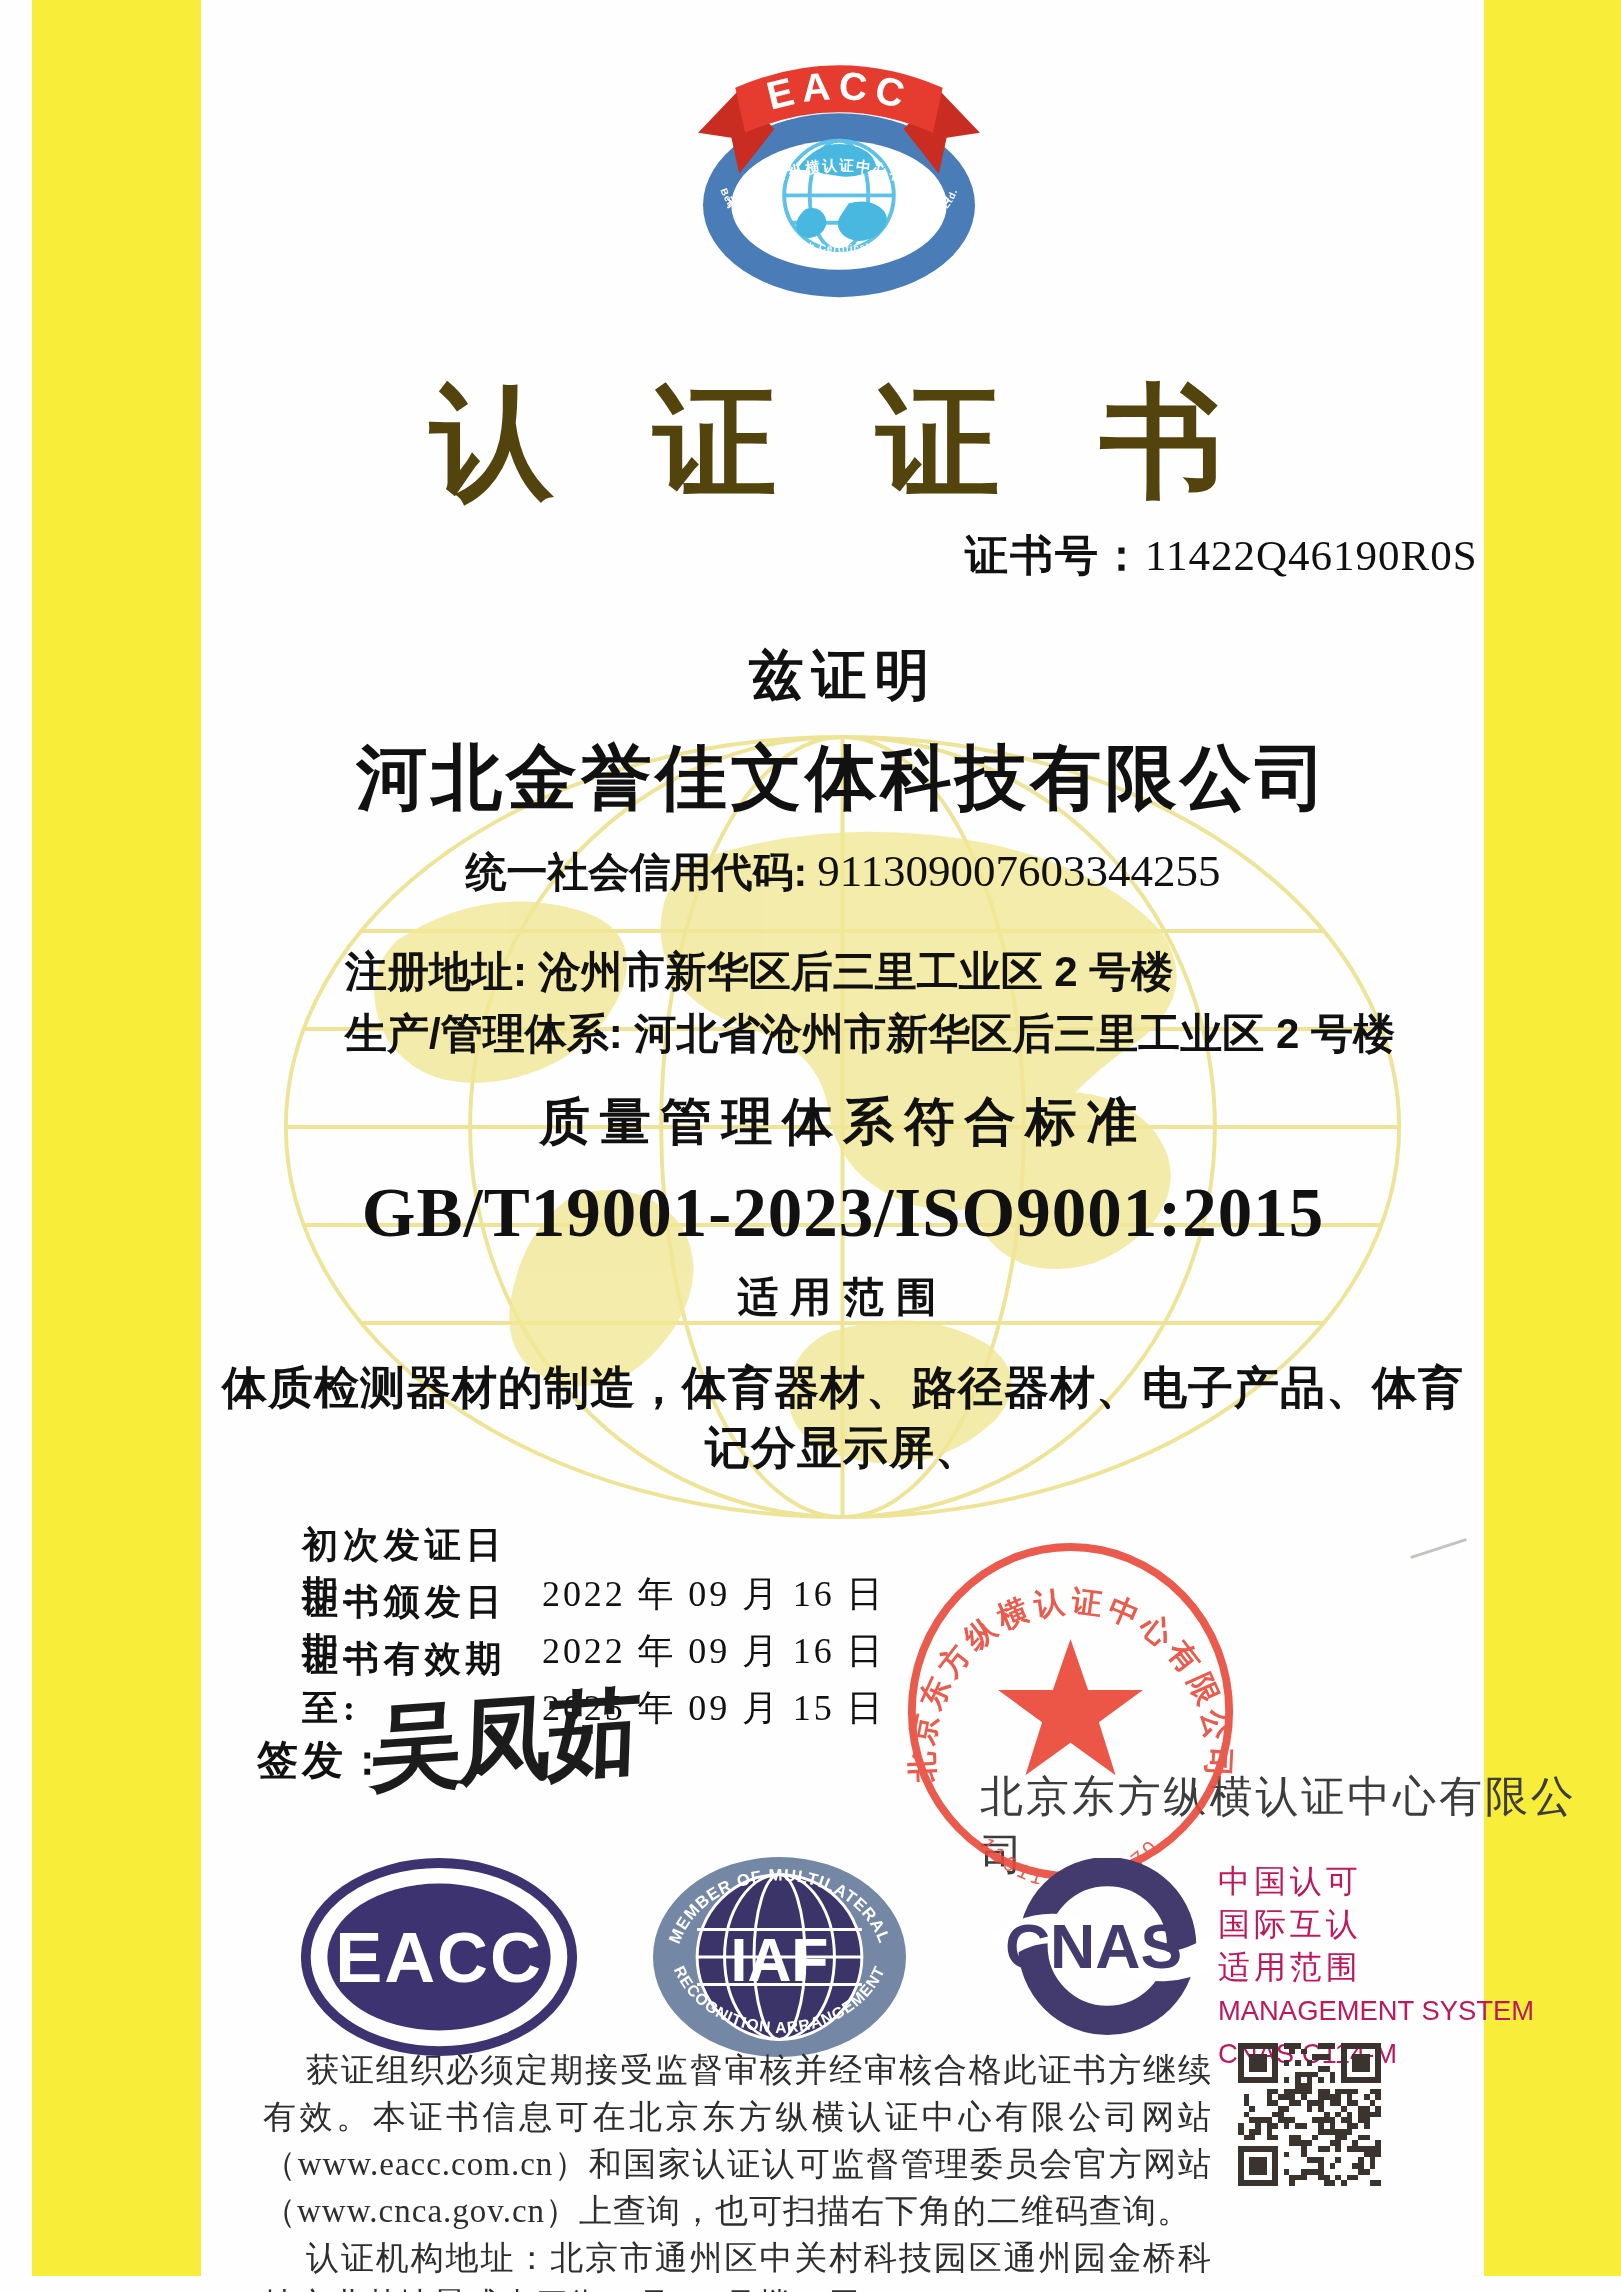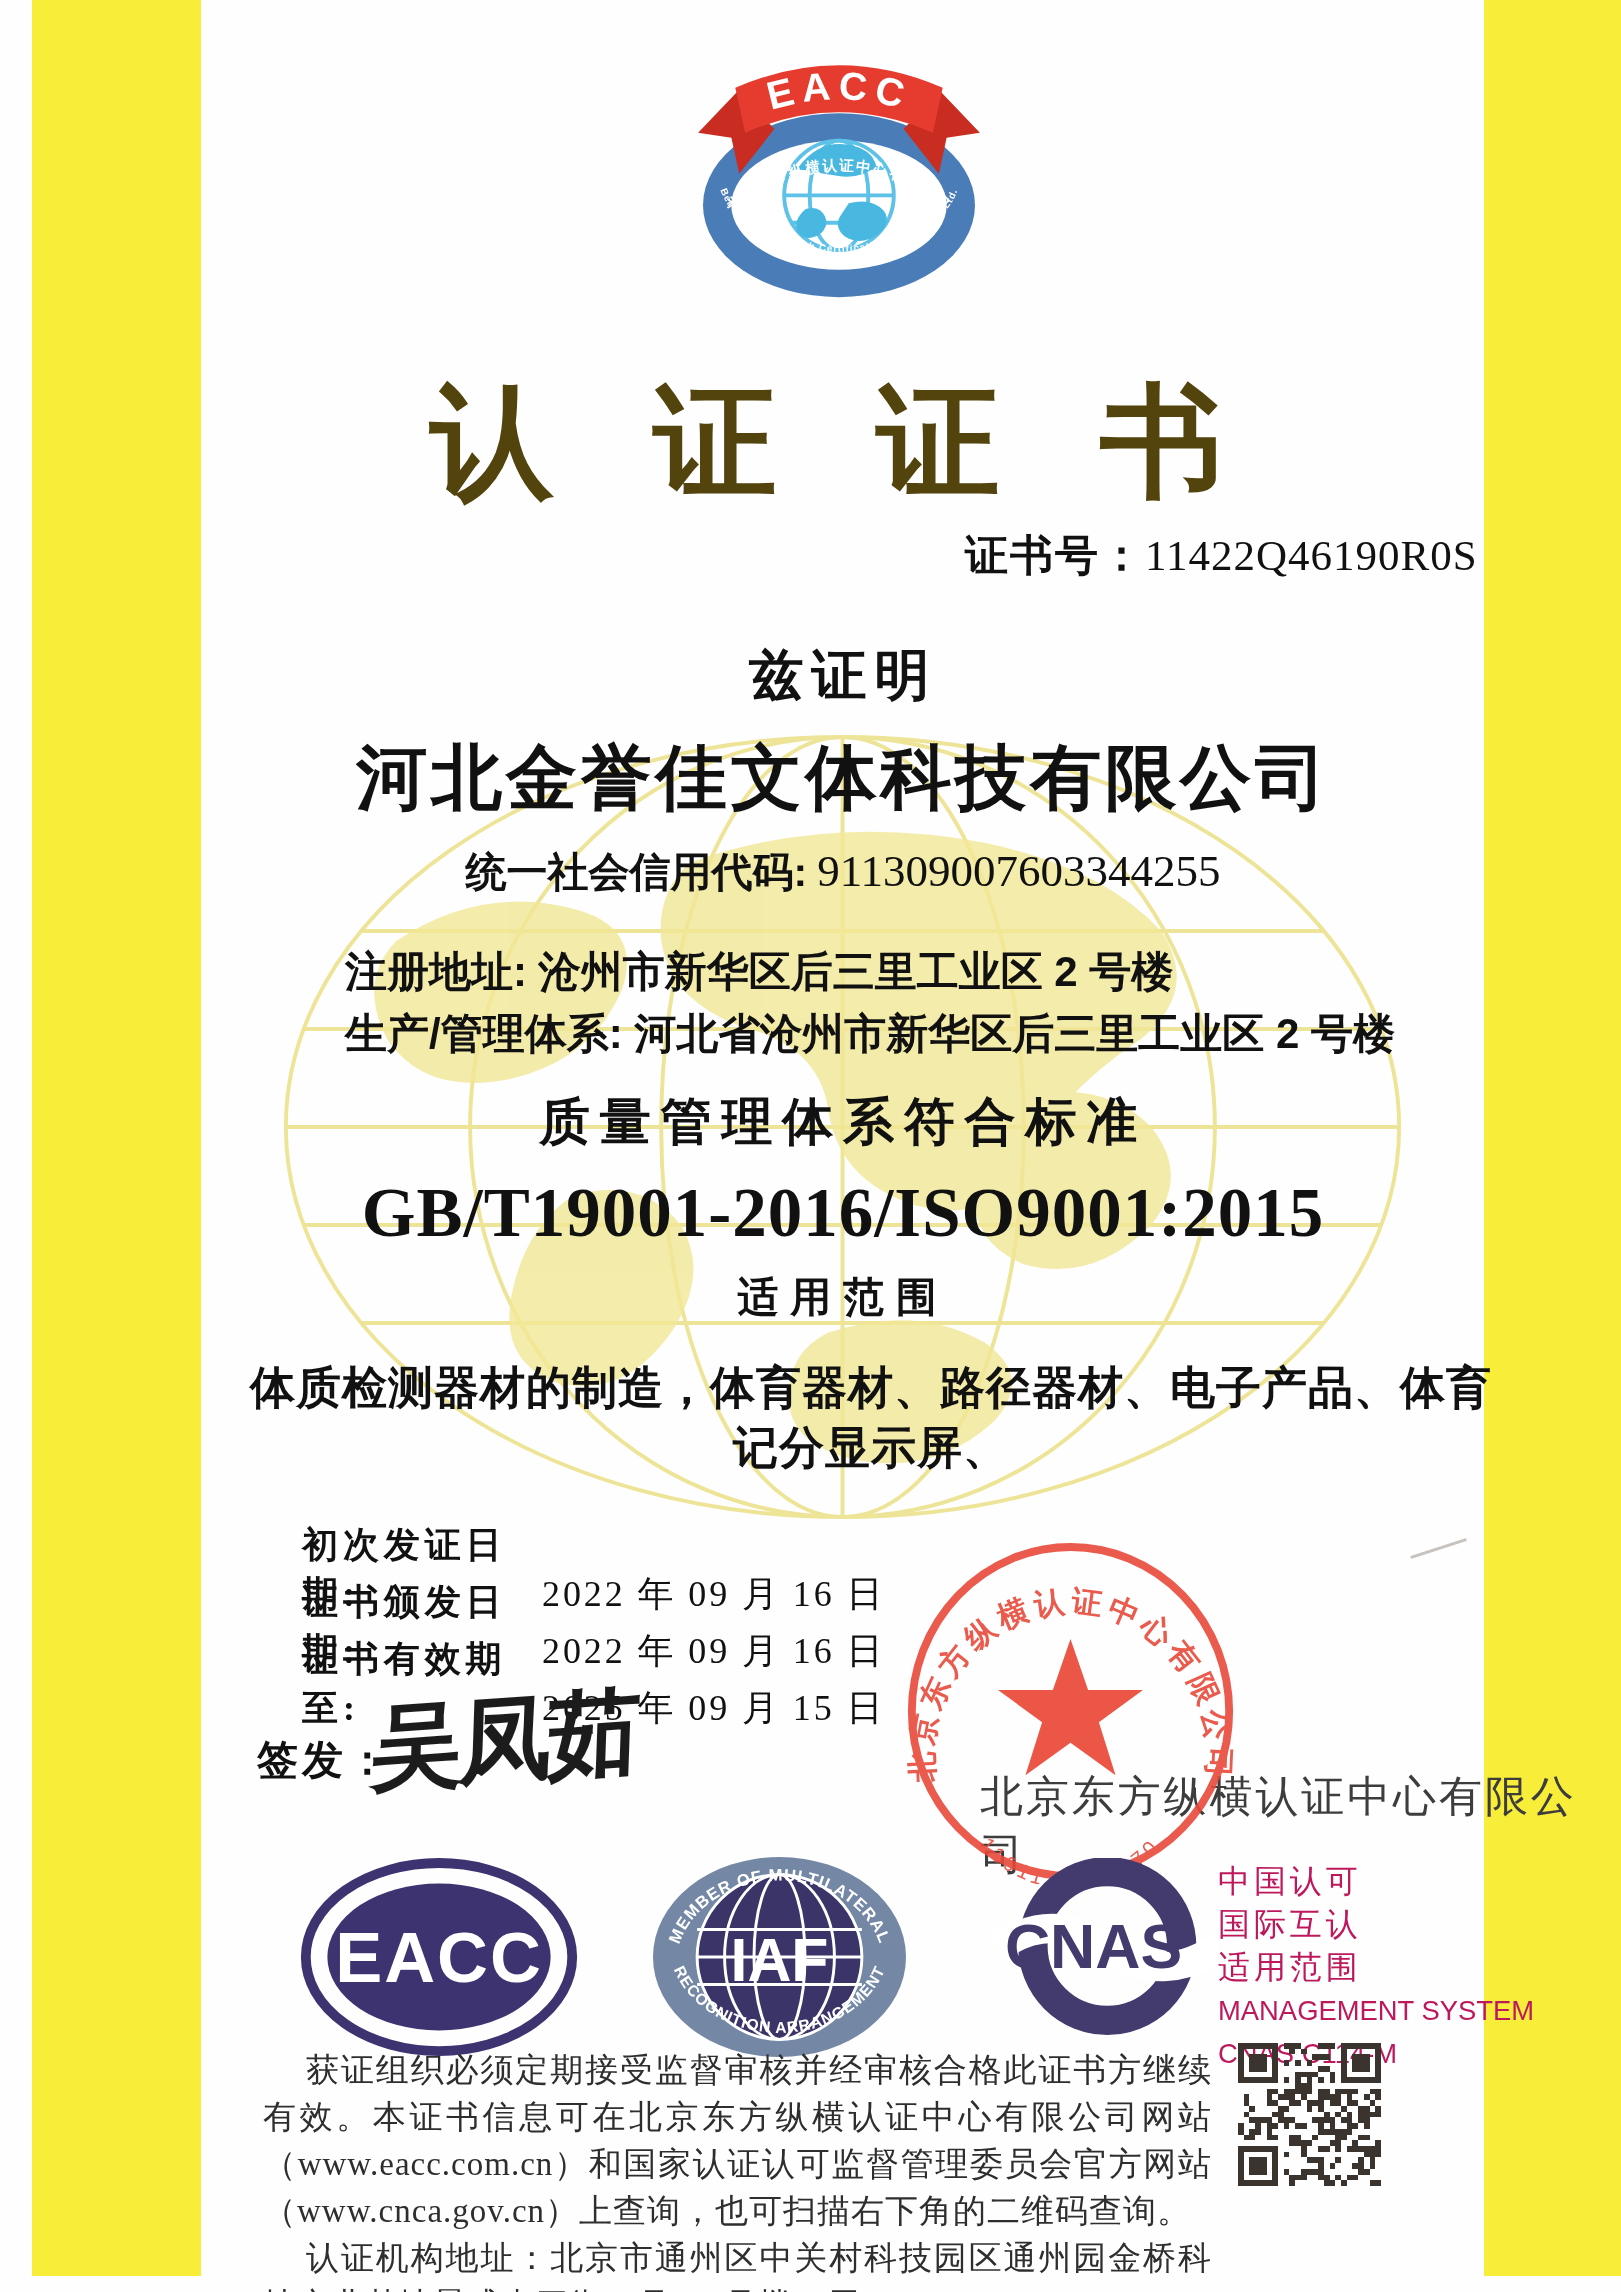--- a/index.html
+++ b/index.html
@@ -17,21 +17,21 @@
   #hereby{top:639px;font-size:55px;letter-spacing:7.8px;}
   #company{top:731px;font-size:71px;letter-spacing:3.9px;}
   #credit{top:845px;font-size:41px;}
   #credit .val{font-size:45px;font-weight:400;font-family:"Liberation Serif","DejaVu Serif",serif;}
   .addr{left:345px;width:1137px;font-size:42px;text-align:left;}
   #regaddr{top:944px;}
   #workaddr{top:1006px;}
   #stdhead{top:1088px;font-size:51px;letter-spacing:9.8px;}
   #gbcode{top:1174px;font-size:69px;font-weight:700;font-family:"Liberation Serif","DejaVu Serif",serif;letter-spacing:1px;}
   #scopehead{top:1270px;font-size:41px;letter-spacing:11.8px;}
-  .scope{font-size:45px;letter-spacing:1px;padding-left:28px;}
+  .scope{font-size:45px;letter-spacing:1px;}
   #scope1{top:1358px;}
   #scope2{top:1431px;}
   .daterow{left:302px;width:784px;font-size:36px;text-align:left;}
   .daterow .dl{display:inline-block;width:231px;font-weight:700;letter-spacing:4.9px;
                font-family:"Liberation Serif","DejaVu Serif",serif;}
   .daterow .dv{letter-spacing:2.9px;}
   #sign{top:1733px;left:257px;font-size:41px;font-weight:700;letter-spacing:3.9px;}
   #signature{top:1678px;left:370px;font-size:93px;font-weight:900;color:#1c1c1c;
              font-family:"DejaVu Sans","Liberation Sans",sans-serif;
              transform:rotate(-4deg) skewX(-6deg);letter-spacing:-3.9px;}
@@ -140,21 +140,21 @@
   <div class="abs addr hei" id="regaddr">
     <span>注册地址:</span>
     <span>沧州市新华区后三里工业区 2 号楼</span>
   </div>
   <div class="abs addr hei" id="workaddr">
     <span>生产/管理体系:</span>
     <span>河北省沧州市新华区后三里工业区 2 号楼</span>
   </div>
 
   <div class="abs ctr hei" id="stdhead">质量管理体系符合标准</div>
-  <div class="abs ctr" id="gbcode">GB/T19001-2016/ISO9001:2015</div>
+  <div class="abs ctr" id="gbcode">GB/T19001-2023/ISO9001:2015</div>
   <div class="abs ctr hei" id="scopehead">适用范围</div>
   <div class="abs ctr hei scope" id="scope1">体质检测器材的制造，体育器材、路径器材、电子产品、体育记分显示屏、</div>
 
   <div class="abs daterow" style="top:1521px;">
     <span class="dl">初次发证日期:</span>
     <span class="dv">2022 年 09 月 16 日</span>
   </div>
   <div class="abs daterow" style="top:1578px;">
     <span class="dl">证书颁发日期:</span>
     <span class="dv">2022 年 09 月 16 日</span>

